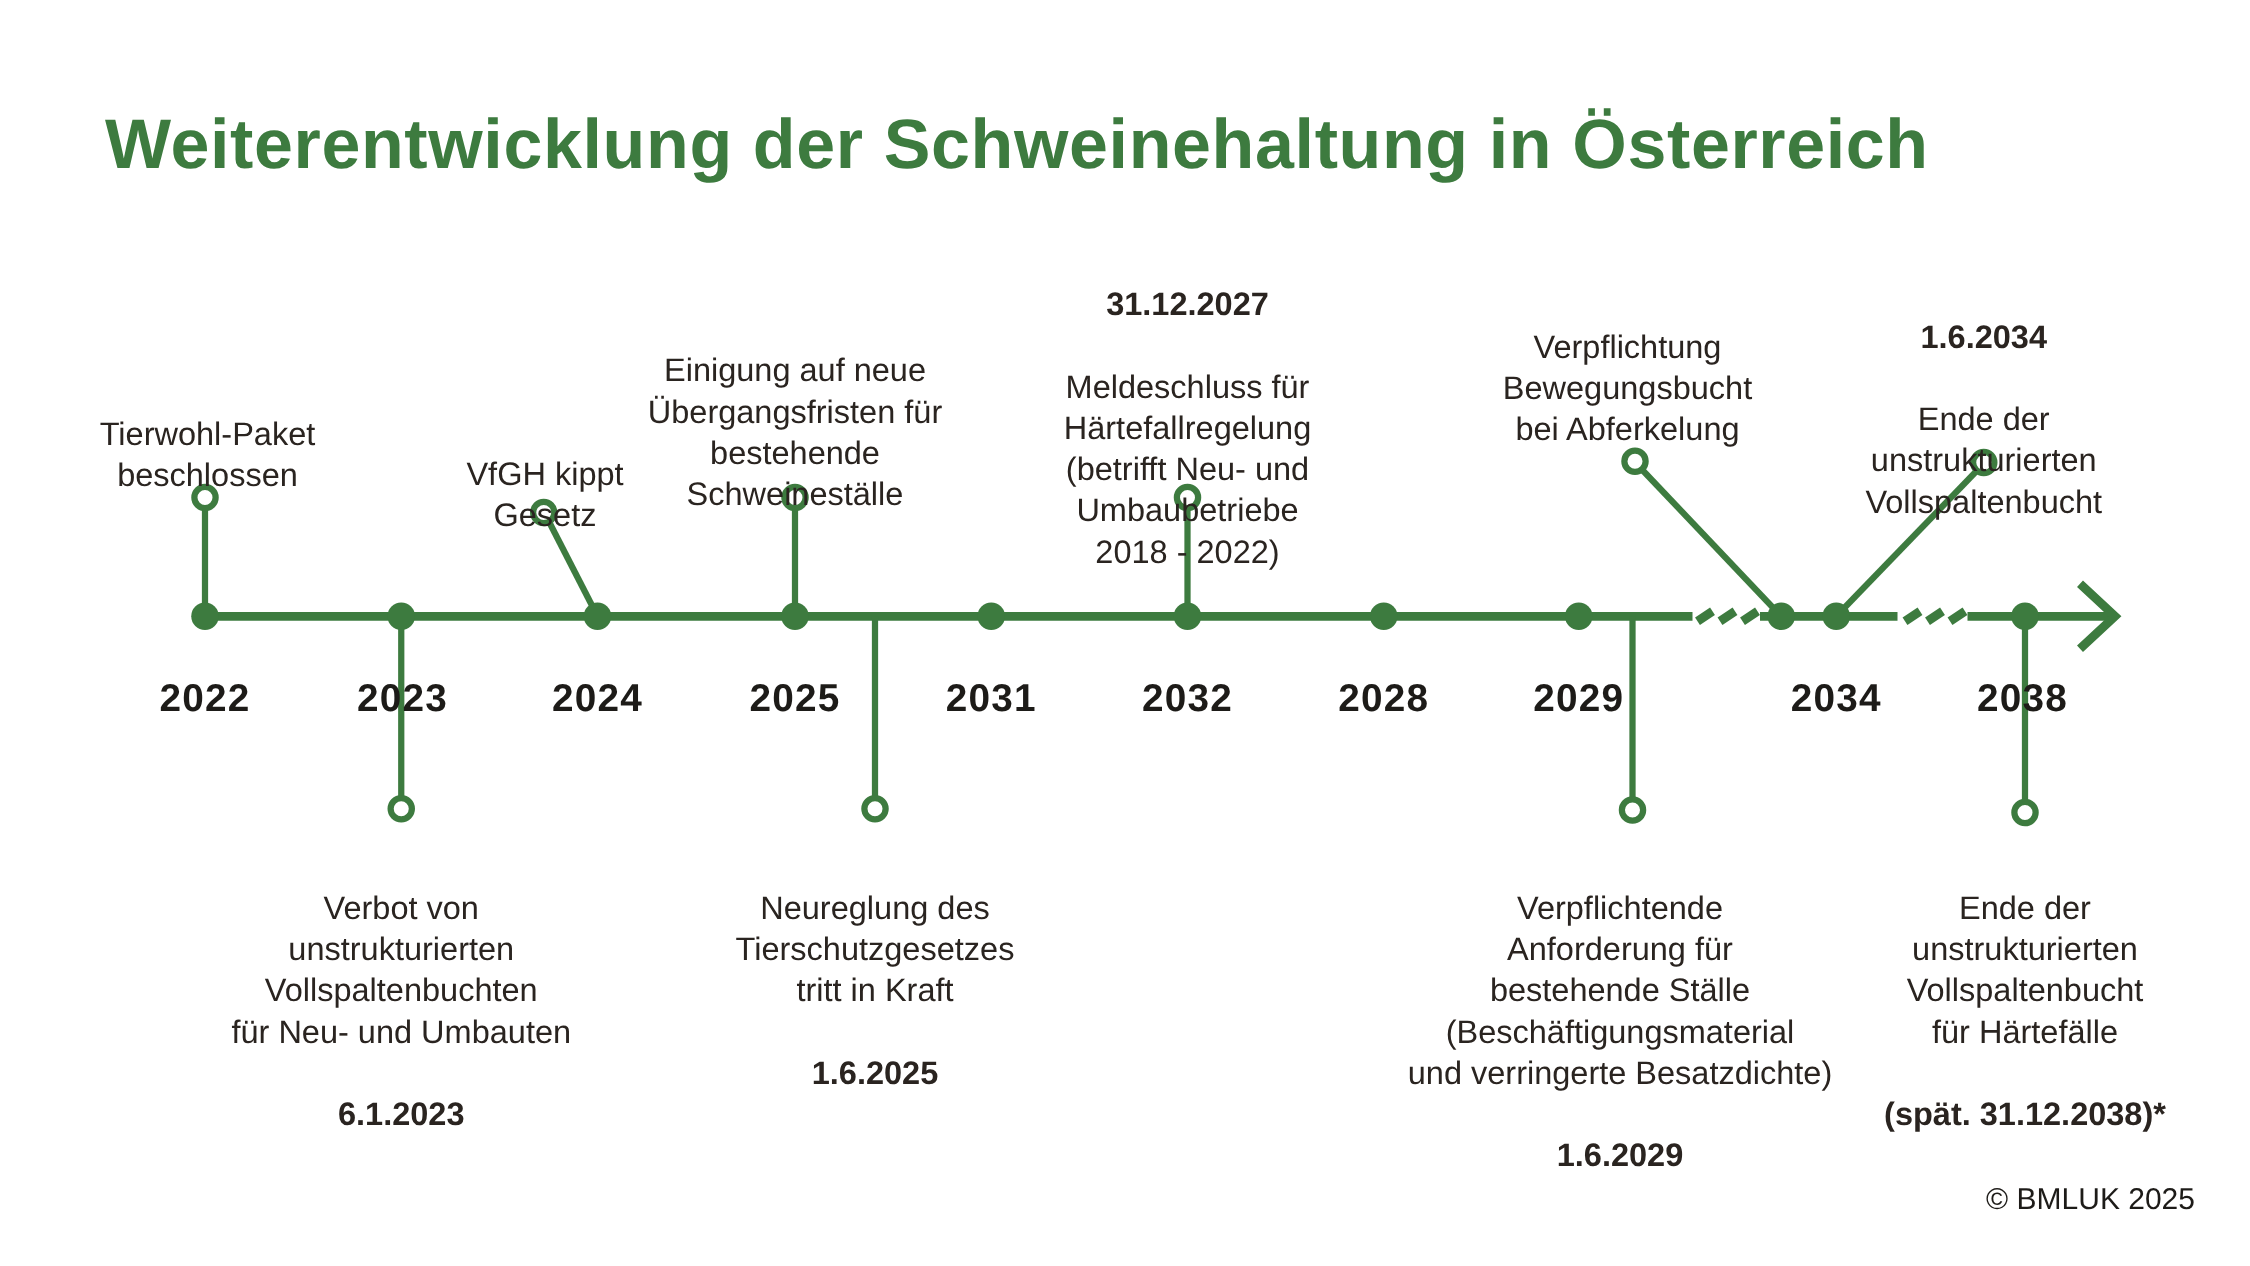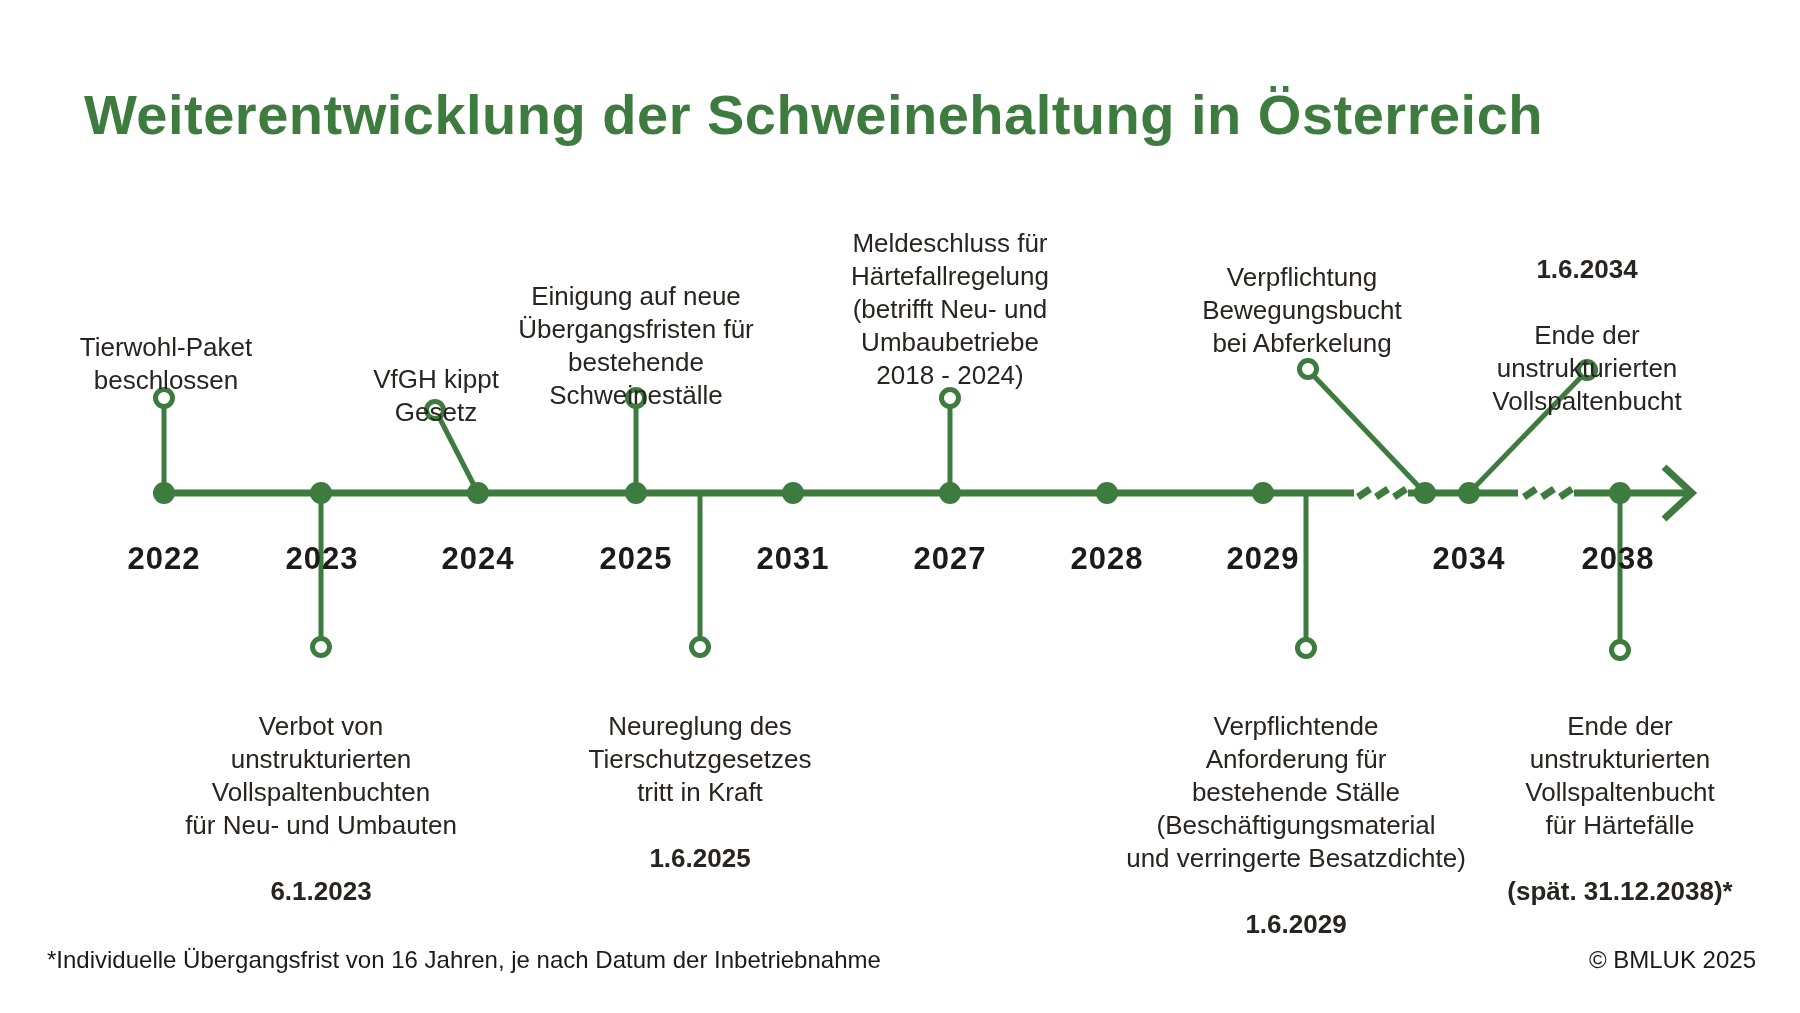--- a/index.html
+++ b/index.html
@@ -120,25 +120,26 @@
   </div>
 
   <div class="ev" style="left:636px;top:247px;">
     <div class="body">Einigung auf neue
 Übergangsfristen für
 bestehende
 Schweineställe</div>
   </div>
 
   <div class="ev" style="left:950px;top:194px;">
+    <div class="date">31.12.2027</div>
     <div class="body">Meldeschluss für
 Härtefallregelung
 (betrifft Neu- und
 Umbaubetriebe
-2018 - 2024)</div>
+2018 - 2022)</div>
   </div>
 
   <div class="ev" style="left:1302px;top:228px;">
     <div class="body">Verpflichtung
 Bewegungsbucht
 bei Abferkelung</div>
   </div>
 
   <div class="ev" style="left:1587px;top:220px;">
     <div class="date">1.6.2034</div>
@@ -177,22 +178,21 @@
 Vollspaltenbucht
 für Härtefälle</div>
     <div class="date">(spät. 31.12.2038)*</div>
   </div>
 
   <span class="year" style="left:164px;">2022</span>
   <span class="year" style="left:322px;text-align:center;">2023</span>
   <span class="year" style="left:478px;">2024</span>
   <span class="year" style="left:636px;">2025</span>
   <span class="year" style="left:793px;">2031</span>
-  <span class="year" style="left:950px;">2027</span>
+  <span class="year" style="left:950px;">2032</span>
   <span class="year" style="left:1107px;">2028</span>
   <span class="year" style="left:1263px;">2029</span>
   <span class="year" style="left:1469px;">2034</span>
   <span class="year" style="left:1618px;">2038</span>
 
-  <div class="footnote">*Individuelle Übergangsfrist von 16 Jahren, je nach Datum der Inbetriebnahme</div>
   <div class="credit">© BMLUK 2025</div>
 
 </div>
 
 </body></html>

